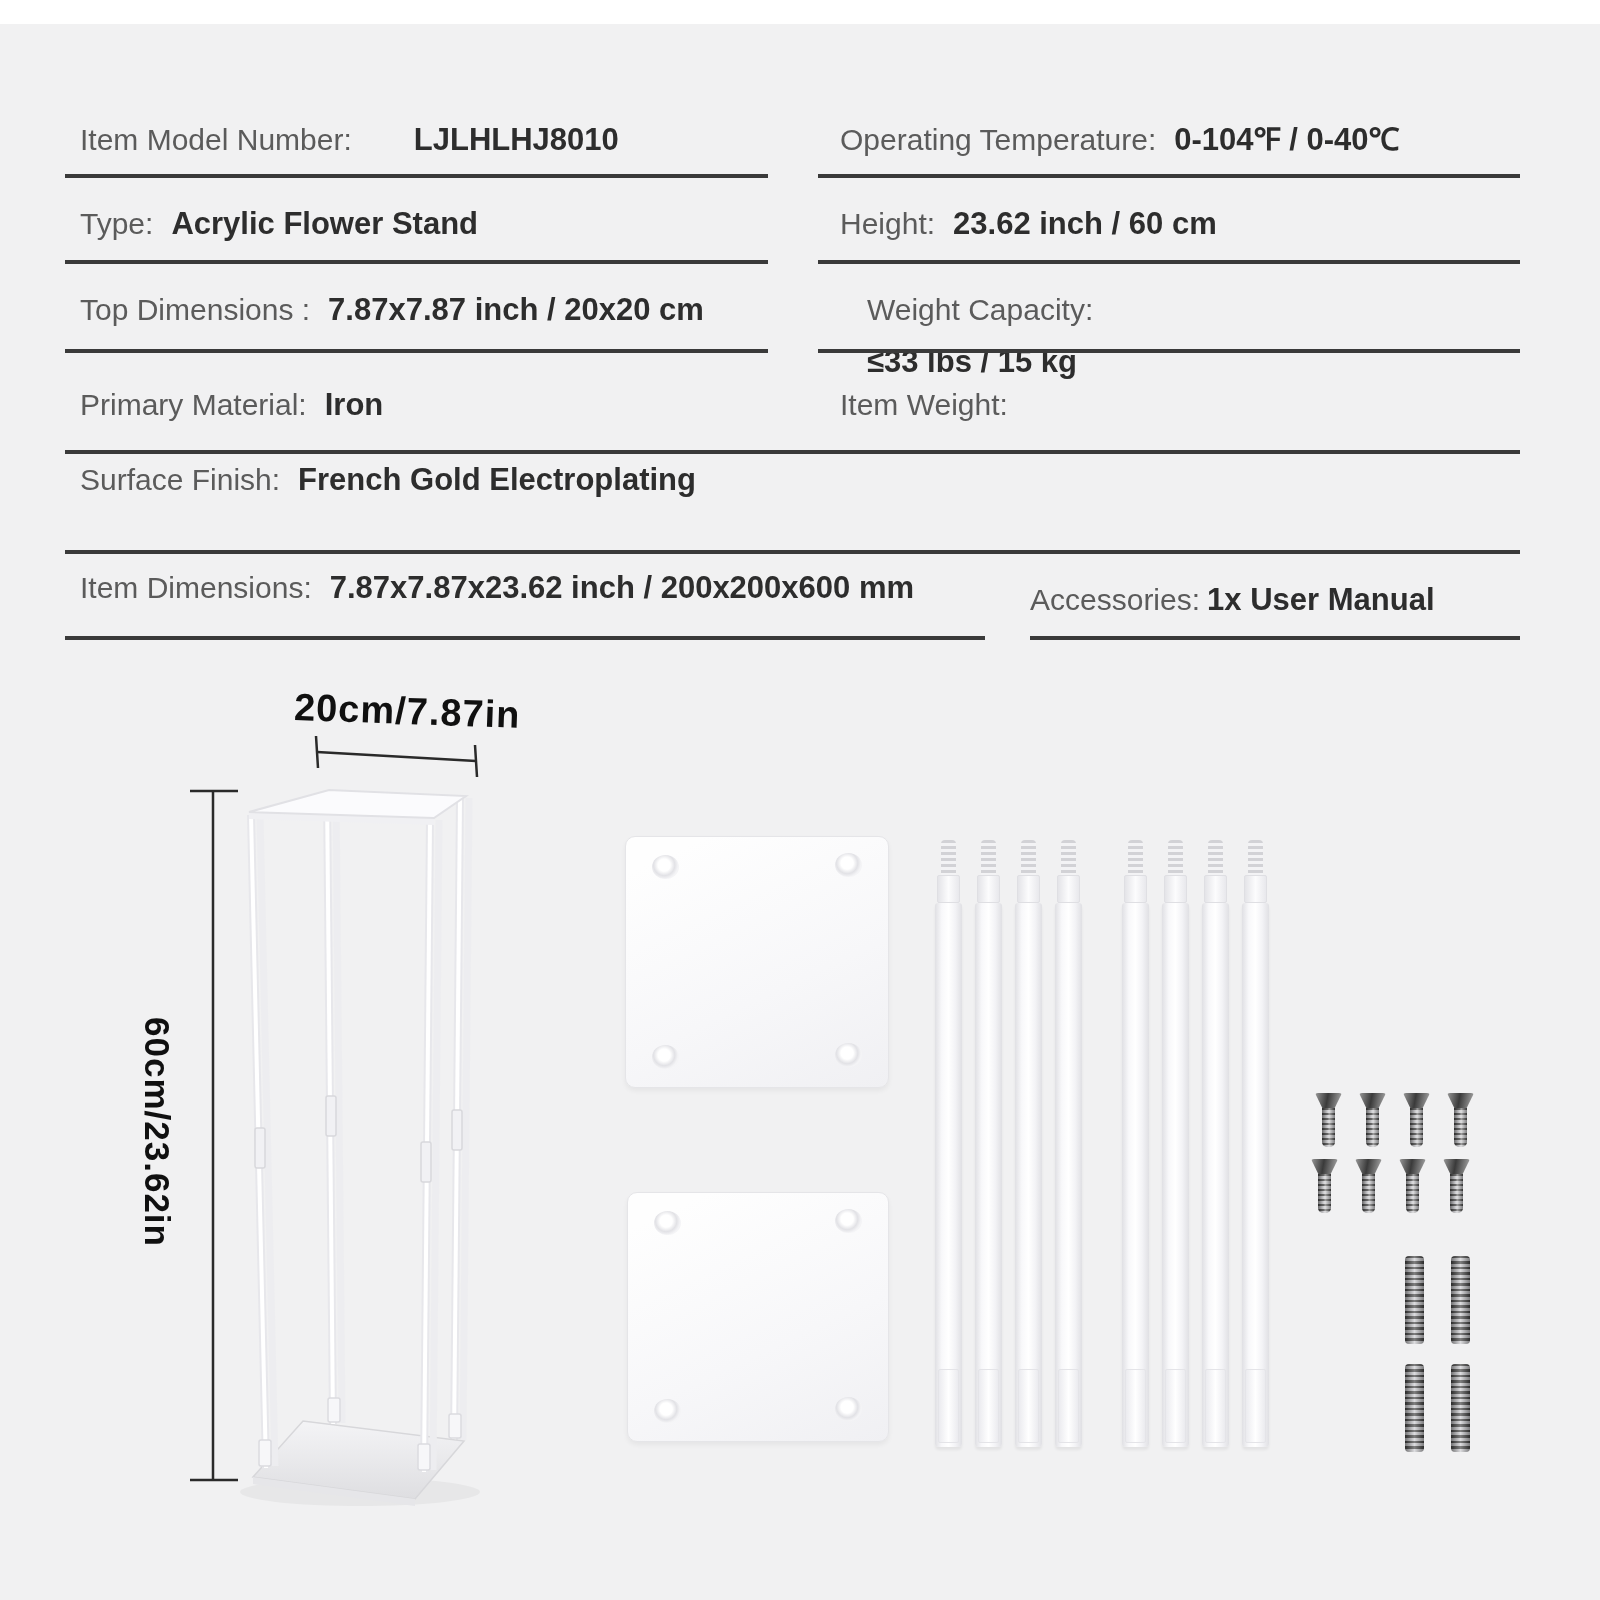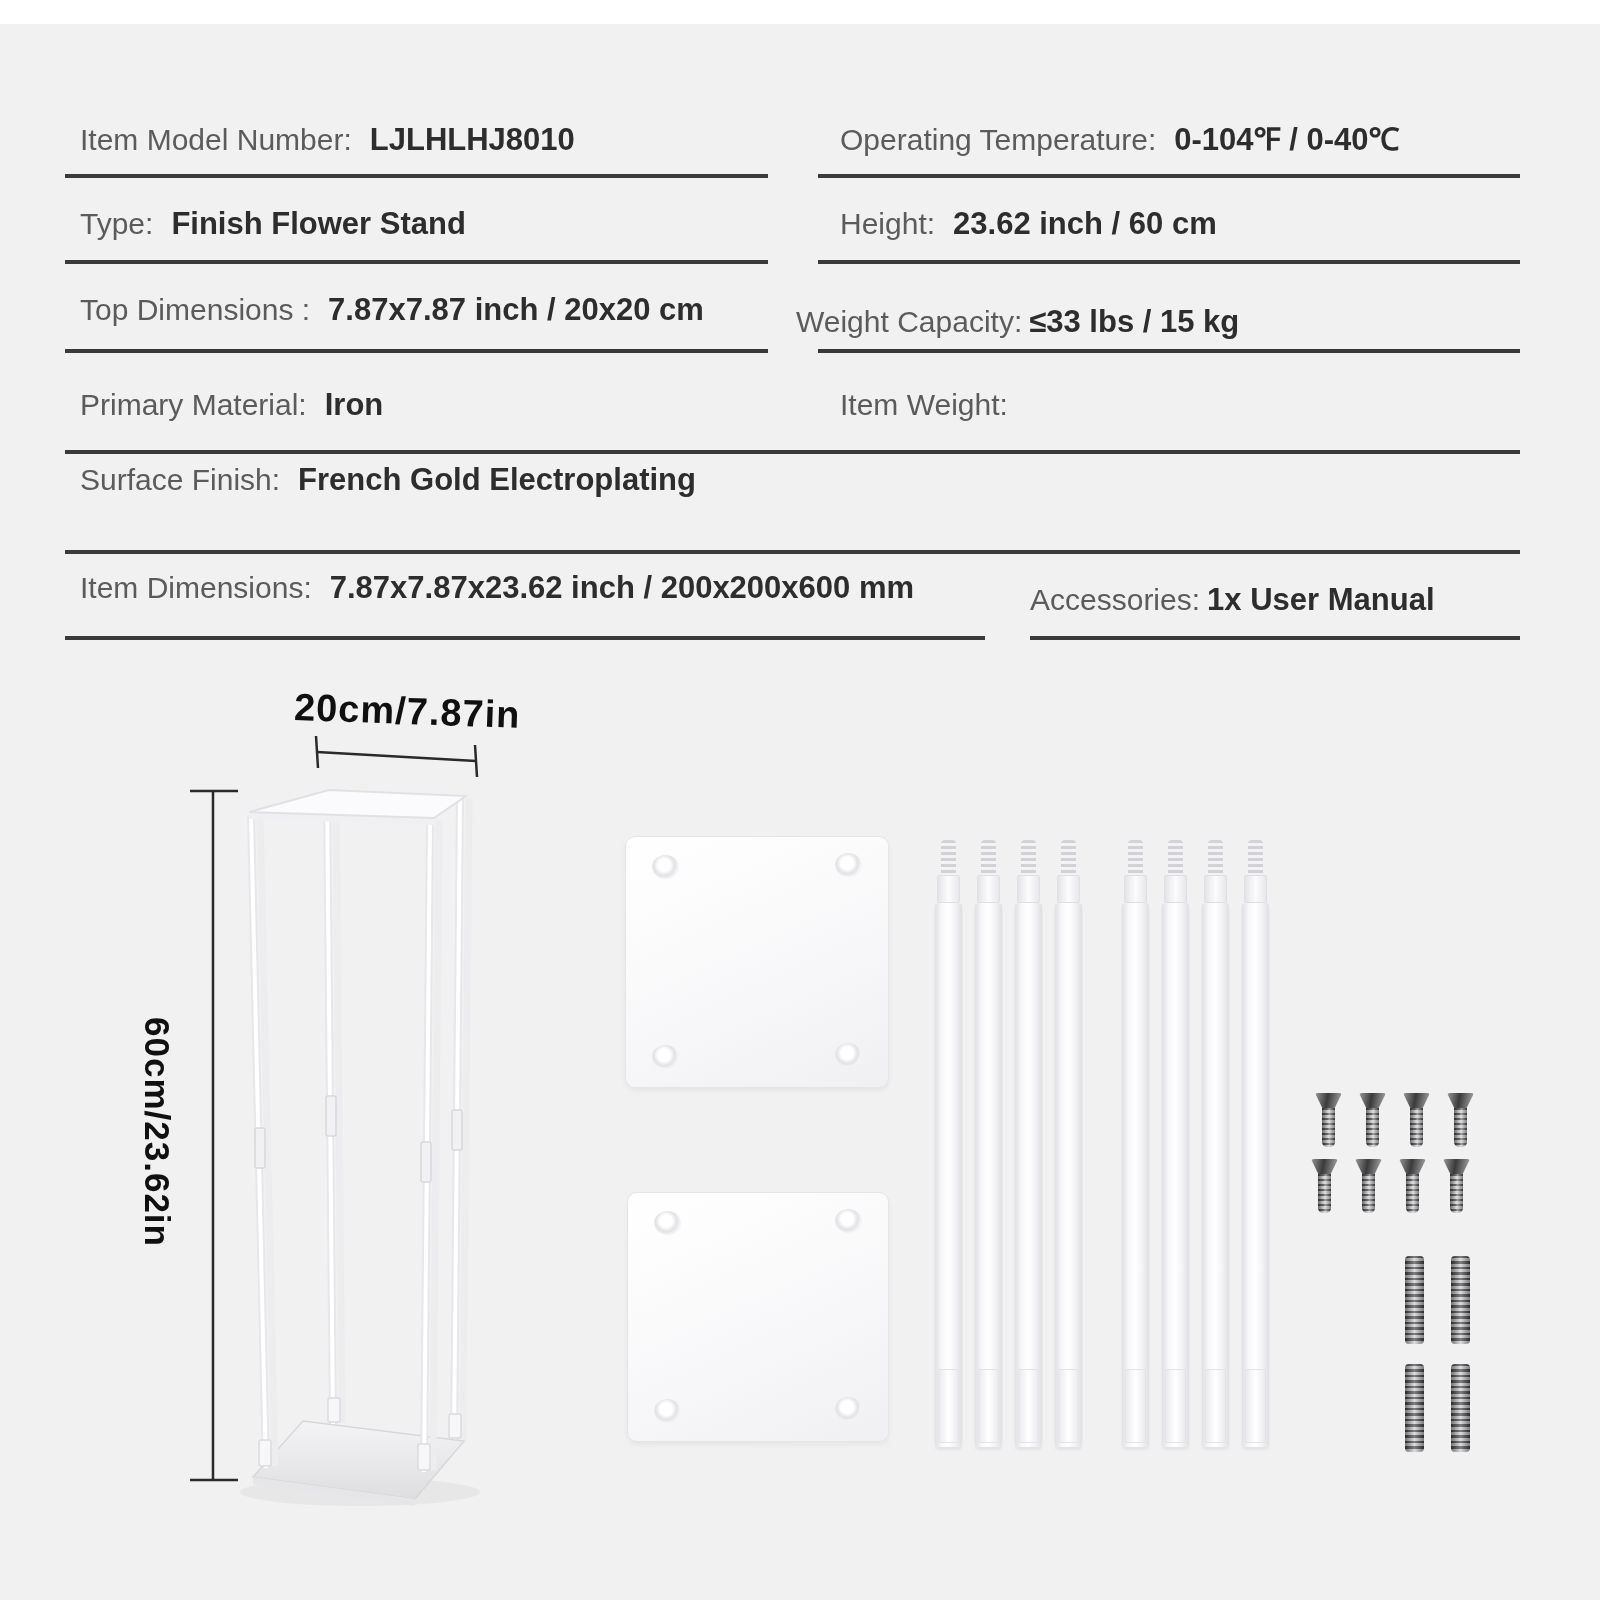--- a/index.html
+++ b/index.html
@@ -8,23 +8,23 @@
   .top-strip{position:absolute;left:0;top:0;width:1600px;height:24px;background:#ffffff;}
 
   
   .cell{position:absolute;display:flex;align-items:baseline;white-space:nowrap;line-height:40px;height:40px;}
   .cell .label{font-size:30px;color:#5b5b5b;}
   .cell .value{font-size:31px;font-weight:bold;color:#2d2d2d;margin-left:18px;}
   .cell.tight .value{margin-left:7px;margin-top:12px;}
   .hr{position:absolute;height:4px;background:#3a3a3a;}
 
   
-  .r1L{left:80px;top:120px;}   .r1R{left:840px;top:120px;}
+  .r1L{left:80px;top:120px;gap:44px;}   .r1R{left:840px;top:120px;}
   .r2L{left:80px;top:204px;}   .r2R{left:840px;top:204px;}
-  .r3L{left:80px;top:290px;}   .r3R{left:796px;top:290px;}
+  .r3L{left:80px;top:290px;}   .r3R{left:860px;top:290px;flex-direction:column;}
   .r4L{left:80px;top:385px;}   .r4R{left:840px;top:385px;gap:46px;}
   .r5L{left:80px;top:460px;}
   .r6L{left:80px;top:568px;}   .r6R{left:1030px;top:568px;}
 
   
   .d1L{left:65px;top:174px;width:703px;} .d1R{left:818px;top:174px;width:702px;}
   .d2L{left:65px;top:260px;width:703px;} .d2R{left:818px;top:260px;width:702px;}
   .d3L{left:65px;top:349px;width:703px;} .d3R{left:818px;top:349px;width:702px;}
   .d4 {left:65px;top:450px;width:1455px;}
   .d5 {left:65px;top:550px;width:1455px;}
@@ -96,21 +96,21 @@
     </div>
     <div class="cell r1R">
       <span class="label">Operating Temperature:</span>
       <span class="value">0-104℉ / 0-40℃</span>
     </div>
     <div class="hr d1L"></div>
     <div class="hr d1R"></div>
 
     <div class="cell r2L">
       <span class="label">Type:</span>
-      <span class="value">Finish Flower Stand</span>
+      <span class="value">Acrylic Flower Stand</span>
     </div>
     <div class="cell r2R">
       <span class="label">Height:</span>
       <span class="value">23.62 inch / 60 cm</span>
     </div>
     <div class="hr d2L"></div>
     <div class="hr d2R"></div>
 
     <div class="cell r3L">
       <span class="label">Top Dimensions :</span>

